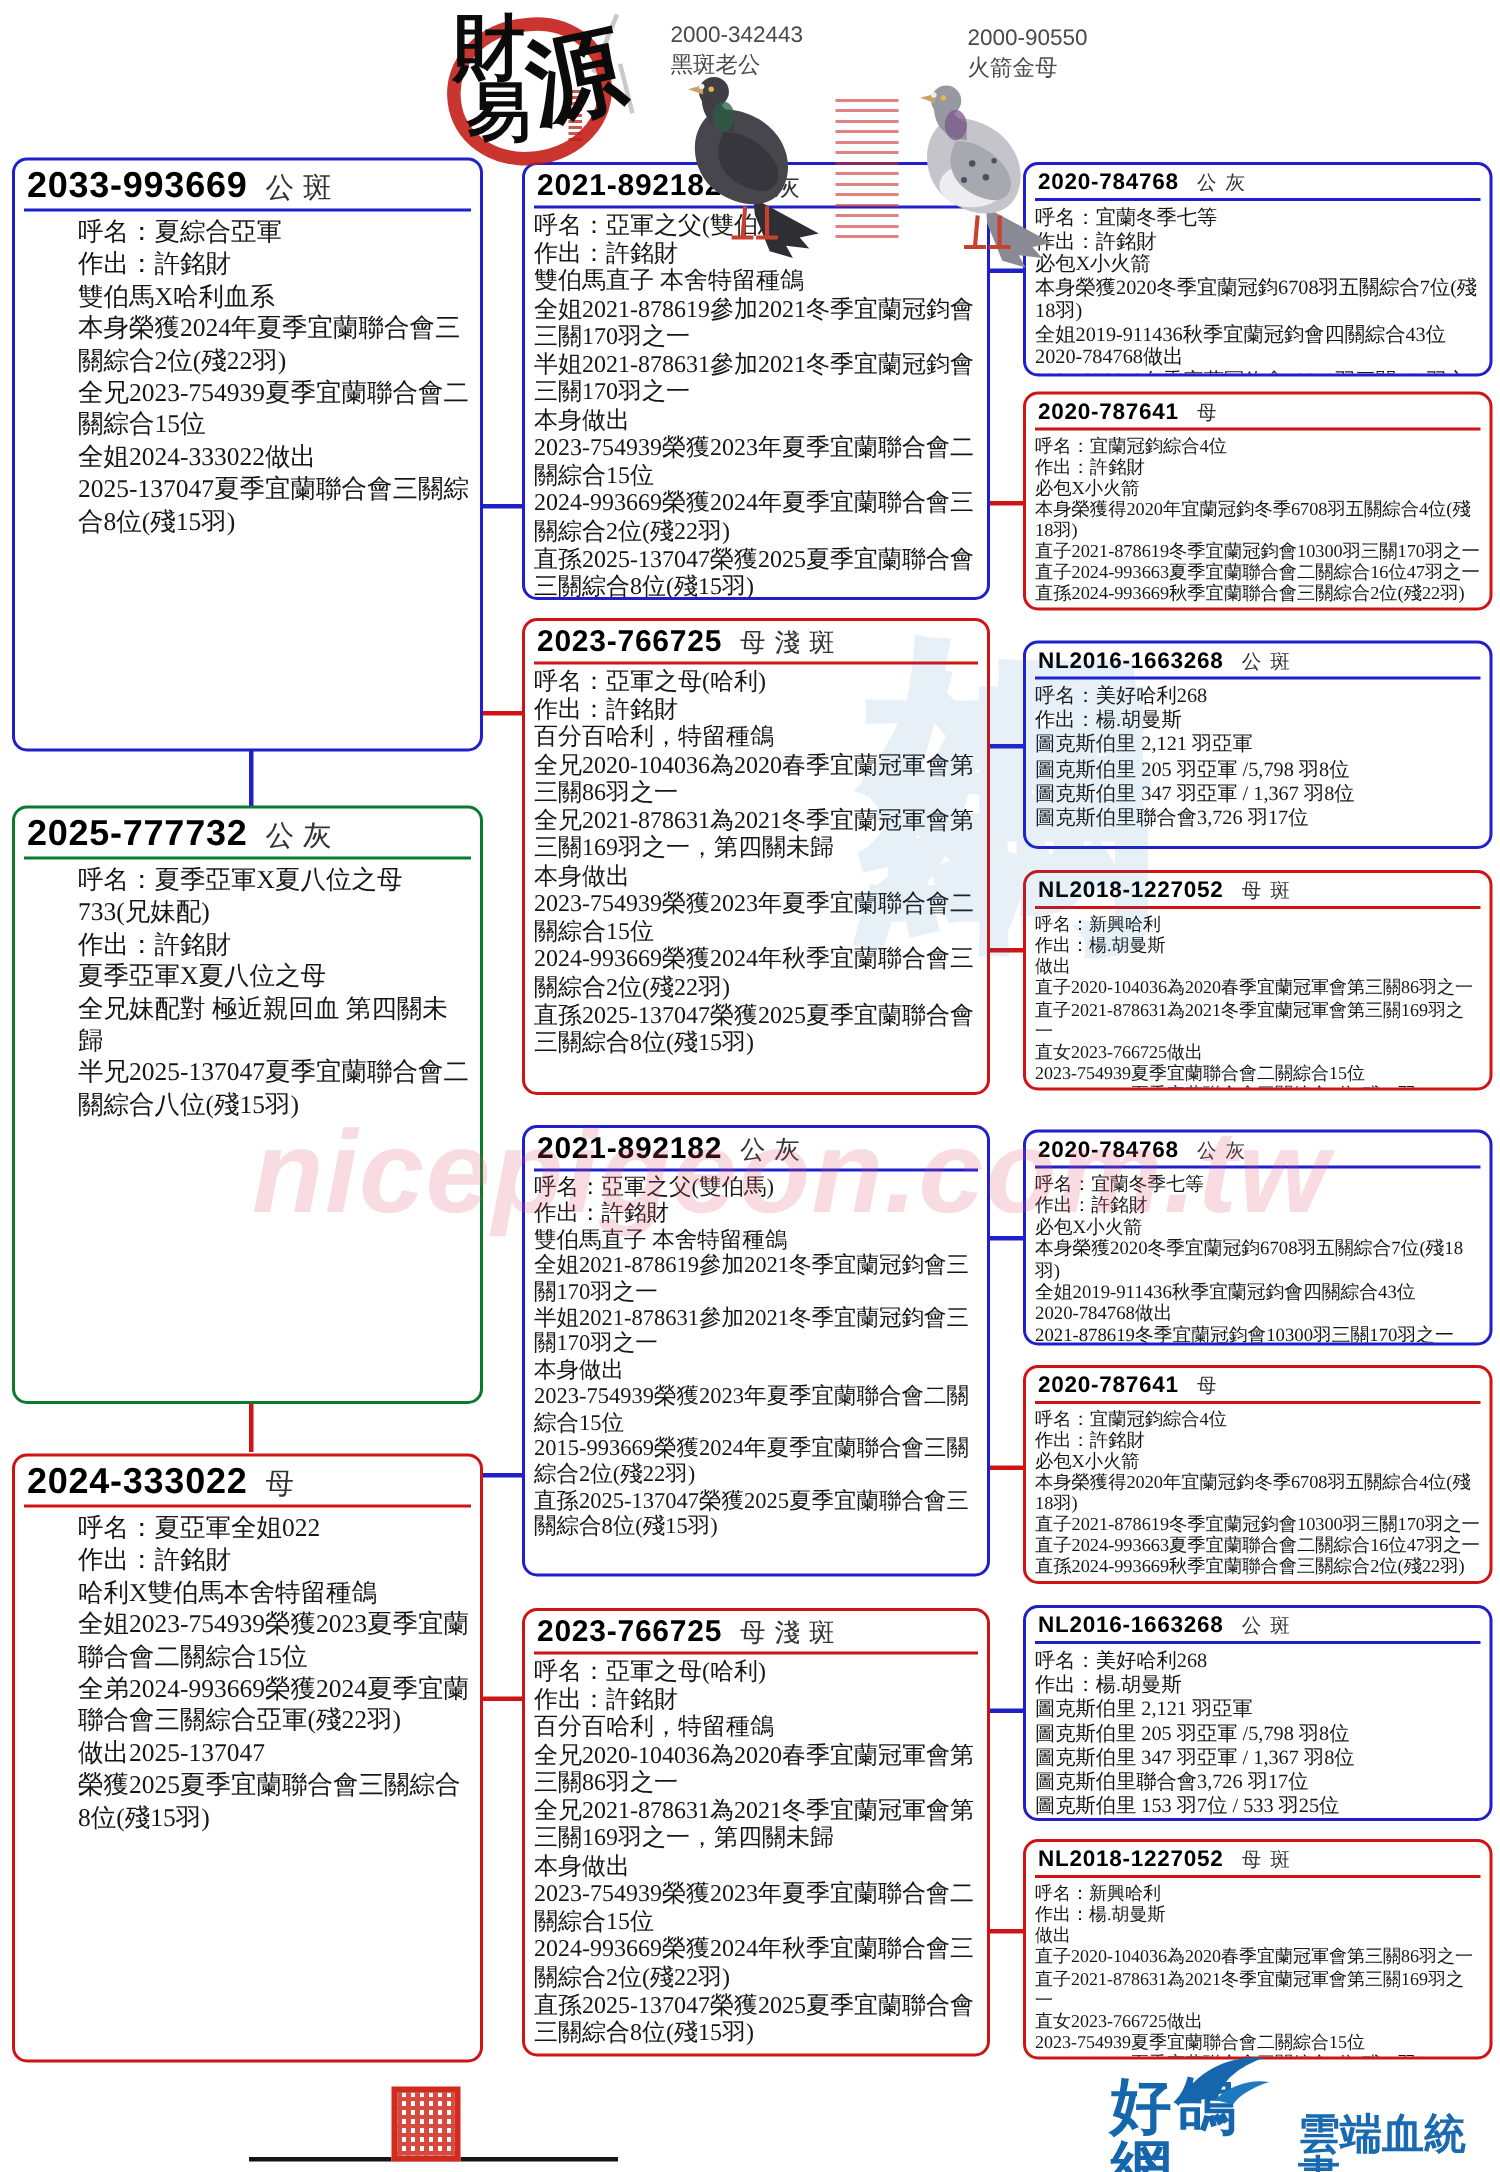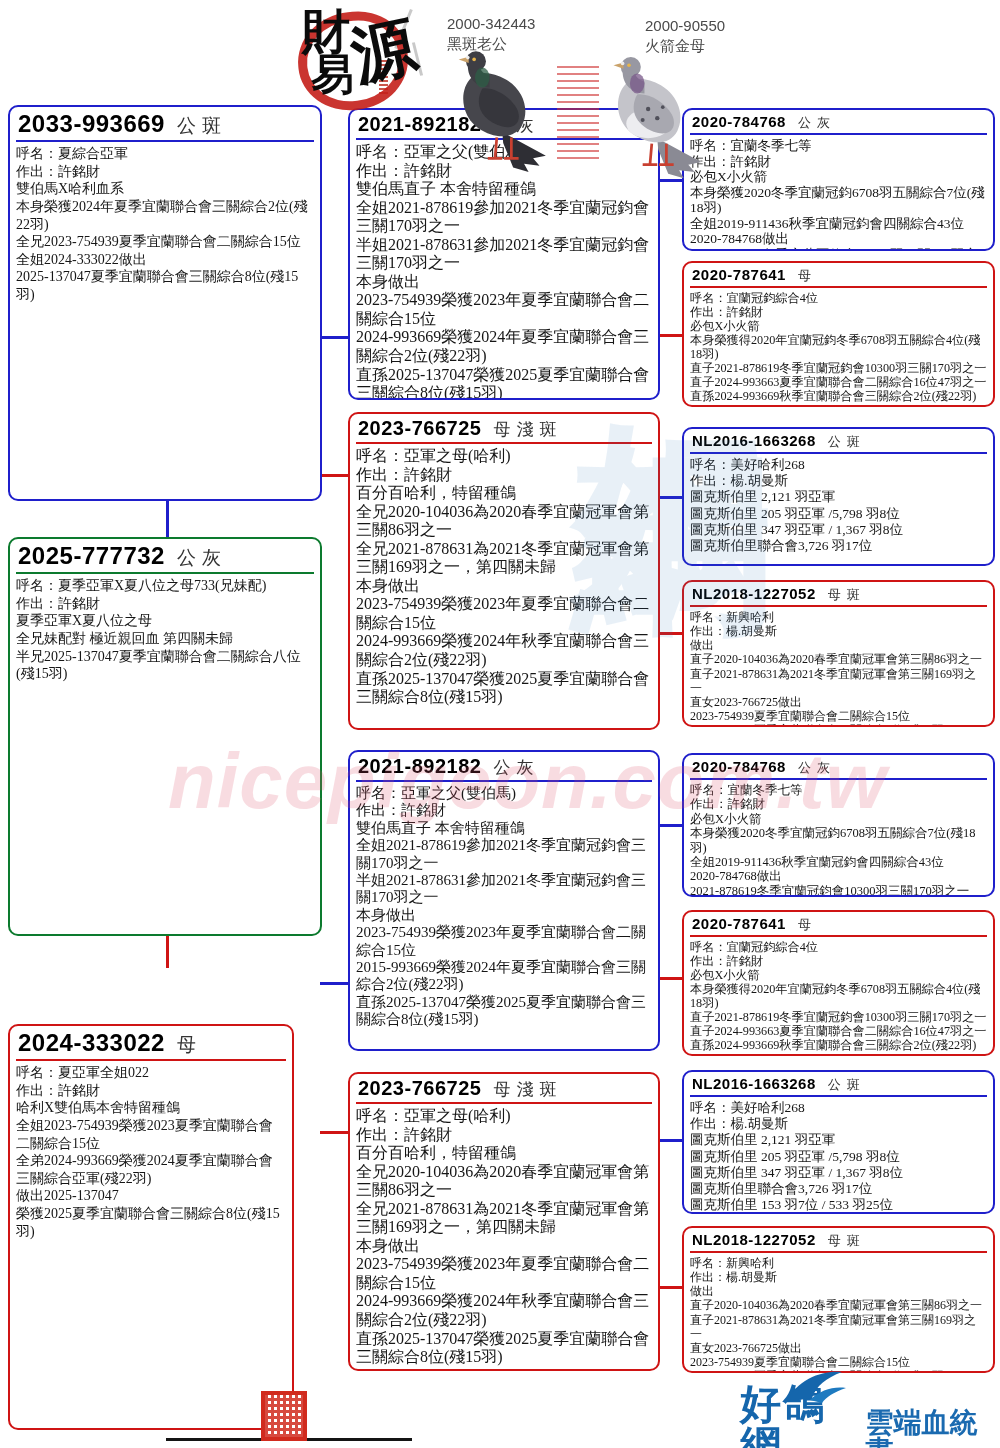--- a/index.html
+++ b/index.html
@@ -17,37 +17,37 @@
   .sire .box-title{border-bottom-color:#1f1fcb;}
   .dam .box-title{border-bottom-color:#cf1414;}
   .subject .box-title{border-bottom-color:#0c7a2e;}
   .ring{font-weight:bold;color:#000;letter-spacing:.5px;}
   .meta{color:#333;font-family:Liberation Sans, sans-serif;letter-spacing:6px;}
   .box-body{white-space:pre-line;color:#161616;}
 
   
   #L1{left:8px;top:105px;width:314px;height:396px}
   #L2{left:8px;top:537px;width:314px;height:399px}
-  #L3{left:8px;top:1024px;width:286px;height:406px}
+  #L3{left:8px;top:969px;width:314px;height:406px}
   #M1{left:348px;top:108px;width:312px;height:292px}
   #M2{left:348px;top:412px;width:312px;height:318px}
   #M3{left:348px;top:750px;width:312px;height:301px}
   #M4{left:348px;top:1072px;width:312px;height:299px}
   #R1{left:682px;top:108px;width:313px;height:143px}
   #R2{left:682px;top:261px;width:313px;height:146px}
   #R3{left:682px;top:427px;width:313px;height:139px}
   #R4{left:682px;top:580px;width:313px;height:147px}
   #R5{left:682px;top:753px;width:313px;height:144px}
   #R6{left:682px;top:910px;width:313px;height:146px}
   #R7{left:682px;top:1070px;width:313px;height:144px}
   #R8{left:682px;top:1226px;width:313px;height:147px}
 
   
   .col-l .ring{font-size:24px}  .col-l .meta{font-size:19px}
-  .col-l .box-body{font-size:14px;line-height:1.26;}
+  .col-l .box-body{font-size:17px;line-height:1.26;margin-left:36px;}
   .col-m .ring{font-size:20px}  .col-m .meta{font-size:17px}
   .col-m .box-body{font-size:16px;line-height:1.16;}
   #M3 .box-body{font-size:15px;}
   .col-r .ring{font-size:15px}  .col-r .meta{font-size:13px}
   .col-r .box-body{font-size:13px;line-height:1.18;}
   #R1 .box-body{font-size:13.5px;line-height:1.15;}
   #R5 .box-body{font-size:12.5px;line-height:1.15;}
   #R2 .box-body,#R6 .box-body{font-size:12.2px;line-height:1.15;}
   #R4 .box-body,#R8 .box-body{font-size:12px;line-height:1.18;}
   #R3 .box-body,#R7 .box-body{font-size:13.5px;line-height:1.2;}

